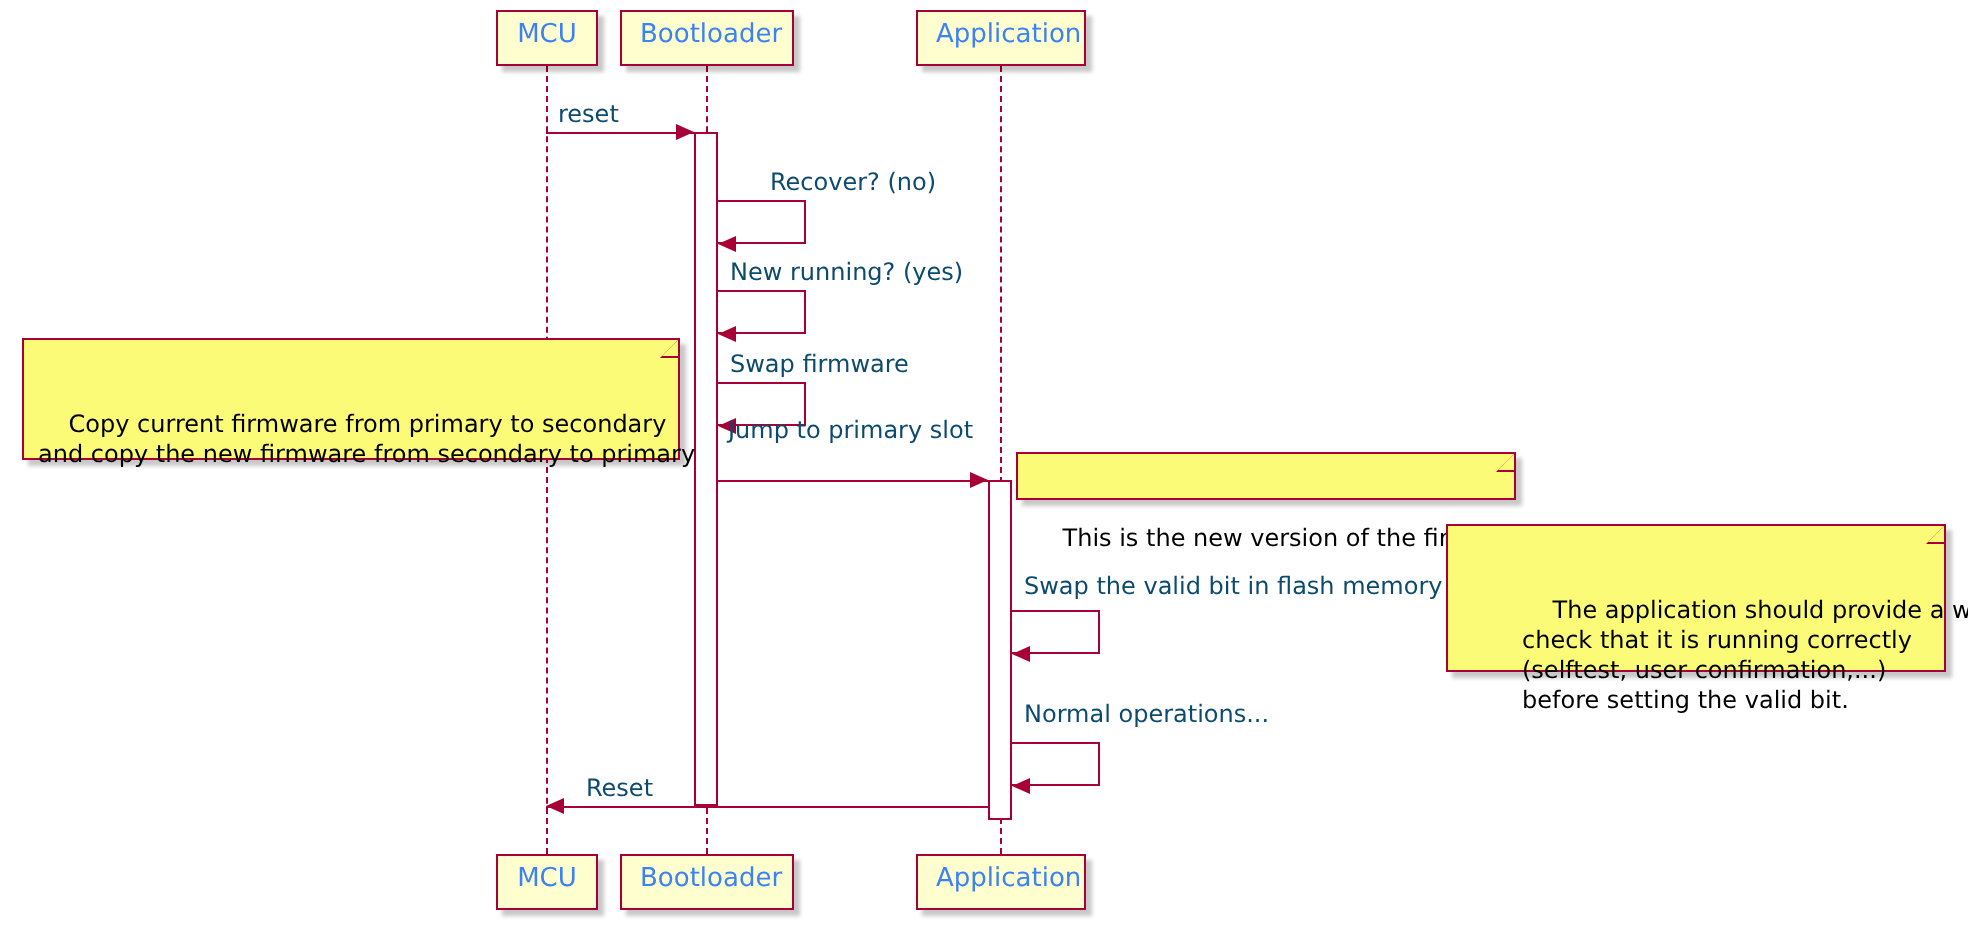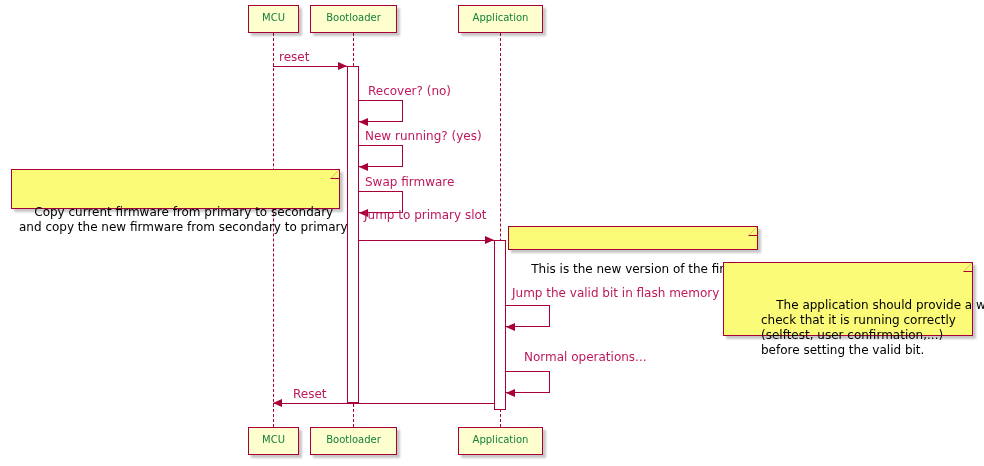--- a/index.html
+++ b/index.html
@@ -15,22 +15,22 @@
     width: 984px;
     height: 466px;
     background: #ffffff;
     overflow: hidden;
   }
   
   .participant {
     position: absolute;
     background: #FEFECE;
     border: 1.5px solid #A80036;
-    color: #15803d;
-    font-size: 10px;
+    color: #3b82f6;
+    font-size: 13px;
     line-height: 14px;
     text-align: center;
     padding: 5px 9px;
     box-sizing: border-box;
     box-shadow: 3px 3px 2px rgba(0,0,0,0.22);
     white-space: nowrap;
   }
   
   .lifeline {
     position: absolute;
@@ -59,21 +59,21 @@
   }
   .arrow-head.right {
     border-left: 9px solid #A80036;
   }
   .arrow-head.left {
     border-right: 9px solid #A80036;
   }
   .msg-label {
     position: absolute;
     font-size: 12px;
-    color: #be185d;
+    color: #0c4a6e;
     white-space: nowrap;
   }
   
   .selfmsg {
     position: absolute;
     border: 1.5px solid #A80036;
     border-left: none;
     box-sizing: border-box;
   }
   
@@ -139,47 +139,47 @@
   <div class="participant" style="left:458px; top:427px; width:85px; height:28px;">
     <span>Application</span>
   </div>
 
   <div class="arrow-line" style="left:273px; top:66px; width:74px;"></div>
   <div class="arrow-head right" style="left:338px; top:61.5px;"></div>
   <div class="msg-label" style="left:279px; top:50px;">reset</div>
 
   <div class="selfmsg" style="left:359px; top:100px; width:44px; height:22px;"></div>
   <div class="arrow-head left" style="left:359px; top:117.5px;"></div>
-  <div class="msg-label" style="left:368px; top:84px;">Recover? (no)</div>
+  <div class="msg-label" style="left:385px; top:84px;">Recover? (no)</div>
 
   <div class="selfmsg" style="left:359px; top:145px; width:44px; height:22px;"></div>
   <div class="arrow-head left" style="left:359px; top:162.5px;"></div>
   <div class="msg-label" style="left:365px; top:129px;">New running? (yes)</div>
 
   <div class="selfmsg" style="left:359px; top:191px; width:44px; height:22px;"></div>
   <div class="arrow-head left" style="left:359px; top:208.5px;"></div>
   <div class="msg-label" style="left:365px; top:175px;">Swap firmware</div>
 
   <div class="arrow-line" style="left:359px; top:240px; width:135px;"></div>
   <div class="arrow-head right" style="left:485px; top:235.5px;"></div>
   <div class="msg-label" style="left:364px; top:208px;">Jump to primary slot</div>
 
   <div class="selfmsg" style="left:506px; top:305px; width:44px; height:22px;"></div>
   <div class="arrow-head left" style="left:506px; top:322.5px;"></div>
-  <div class="msg-label" style="left:512px; top:286px;">Jump the valid bit in flash memory</div>
+  <div class="msg-label" style="left:512px; top:286px;">Swap the valid bit in flash memory</div>
 
   <div class="selfmsg" style="left:506px; top:371px; width:44px; height:22px;"></div>
   <div class="arrow-head left" style="left:506px; top:388.5px;"></div>
-  <div class="msg-label" style="left:512px; top:350px;margin-left:12px;">Normal operations...</div>
+  <div class="msg-label" style="left:512px; top:350px;">Normal operations...</div>
 
   <div class="arrow-line" style="left:273px; top:403px; width:221px;"></div>
   <div class="arrow-head left" style="left:273px; top:398.5px;"></div>
   <div class="msg-label" style="left:293px; top:387px;">Reset</div>
 
-  <div class="note" style="left:11px; top:169px; width:329px; height:40px;text-align:right;">
+  <div class="note" style="left:11px; top:169px; width:329px; height:61px;text-align:right;">
     <span class="dogear"><span class="dogear-inner"></span></span>
     <span>Copy current firmware from primary to secondary
 and copy the new firmware from secondary to primary</span>
   </div>
 
   <div class="note" style="left:508px; top:226px; width:250px; height:24px;">
     <span class="dogear"><span class="dogear-inner"></span></span>
     <span>This is the new version of the firmware</span>
   </div>
 

